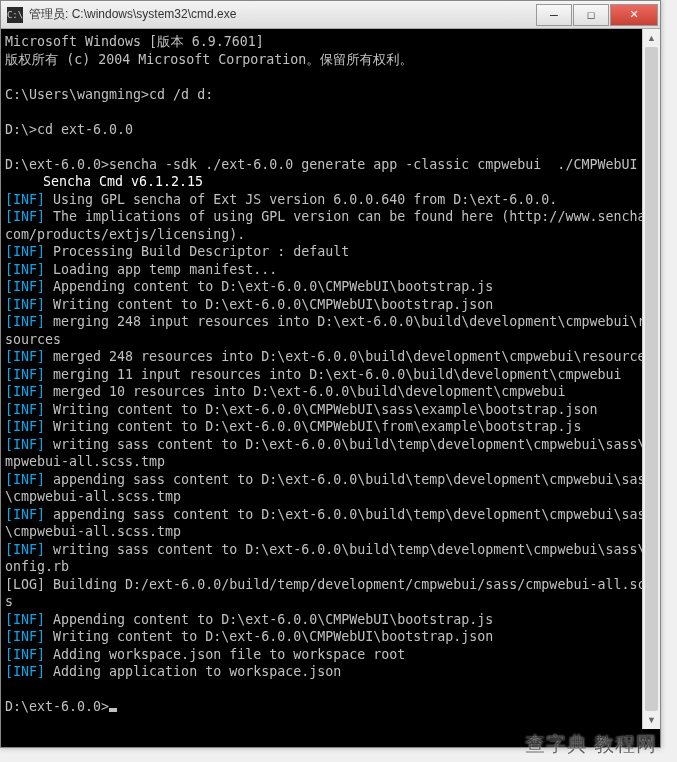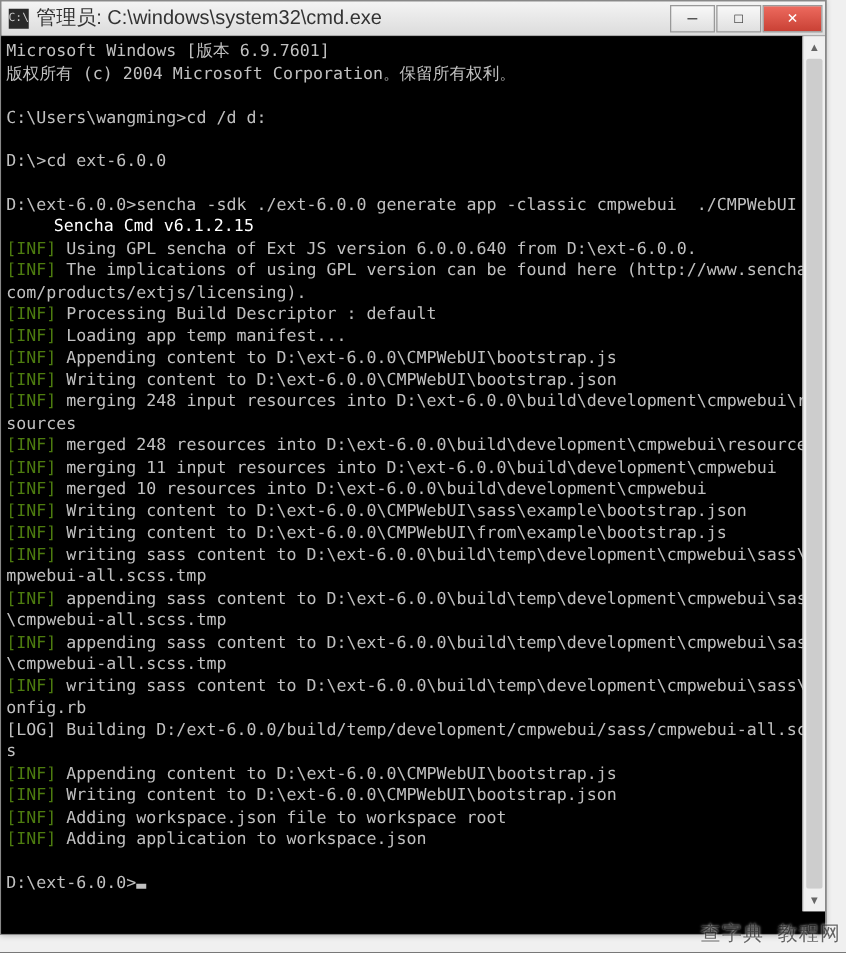--- a/index.html
+++ b/index.html
@@ -31,21 +31,21 @@
       margin: 0 6px;
       display: flex;
       align-items: center;
       justify-content: center;
       background: #2a2a2a;
       color: #ccc;
       font-size: 9px;
       font-family: monospace;
     }
     .titlebar-text {
-      font-size: 16px;
+      font-size: 12px;
       color: #333;
       flex: 1;
     }
     .window-controls {
       display: flex;
       height: 22px;
       margin-right: 2px;
     }
     .win-btn {
       width: 36px;
@@ -69,36 +69,36 @@
       font-size: 13.3px;
       line-height: 17.5px;
       color: #c0c0c0;
       background: #000;
       height: calc(100% - 28px);
       overflow: hidden;
       white-space: pre-wrap;
       word-break: break-all;
     }
     .white { color: #fff; margin-left: 38px; }
-    .green { color: #4d7c0f; }
+    .green { color: #0ea5e9; }
     .cursor {
       display: inline-block;
       width: 8px;
       height: 4px;
       background: #c0c0c0;
       vertical-align: baseline;
       margin-bottom: -1px;
     }
     .watermark {
       position: absolute;
       bottom: 4px;
-      right: 4px;
-      font-size: 16px;
+      right: 20px;
+      font-size: 20px;
       color: rgba(0,0,0,0.6);
-      font-family: Liberation Mono, monospace;
+      font-family: Liberation Serif, serif;
       text-shadow: 0 0 2px #fff;
       letter-spacing: 1px;
     }
     .scrollbar {
       position: absolute;
       right: 0;
       top: 28px;
       bottom: 18px;
       width: 18px;
       background: #f0f0f0;

